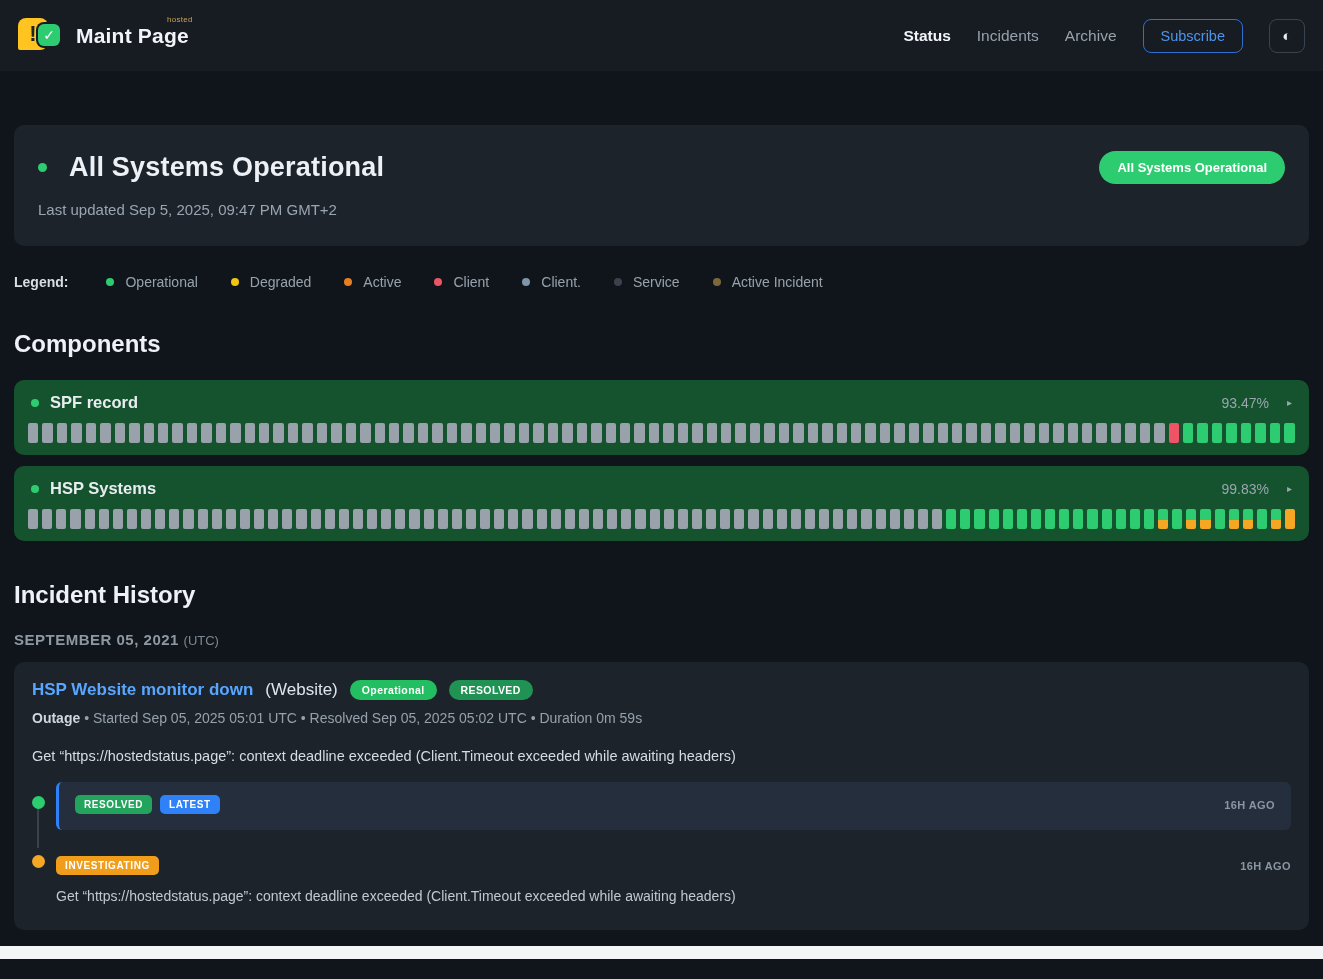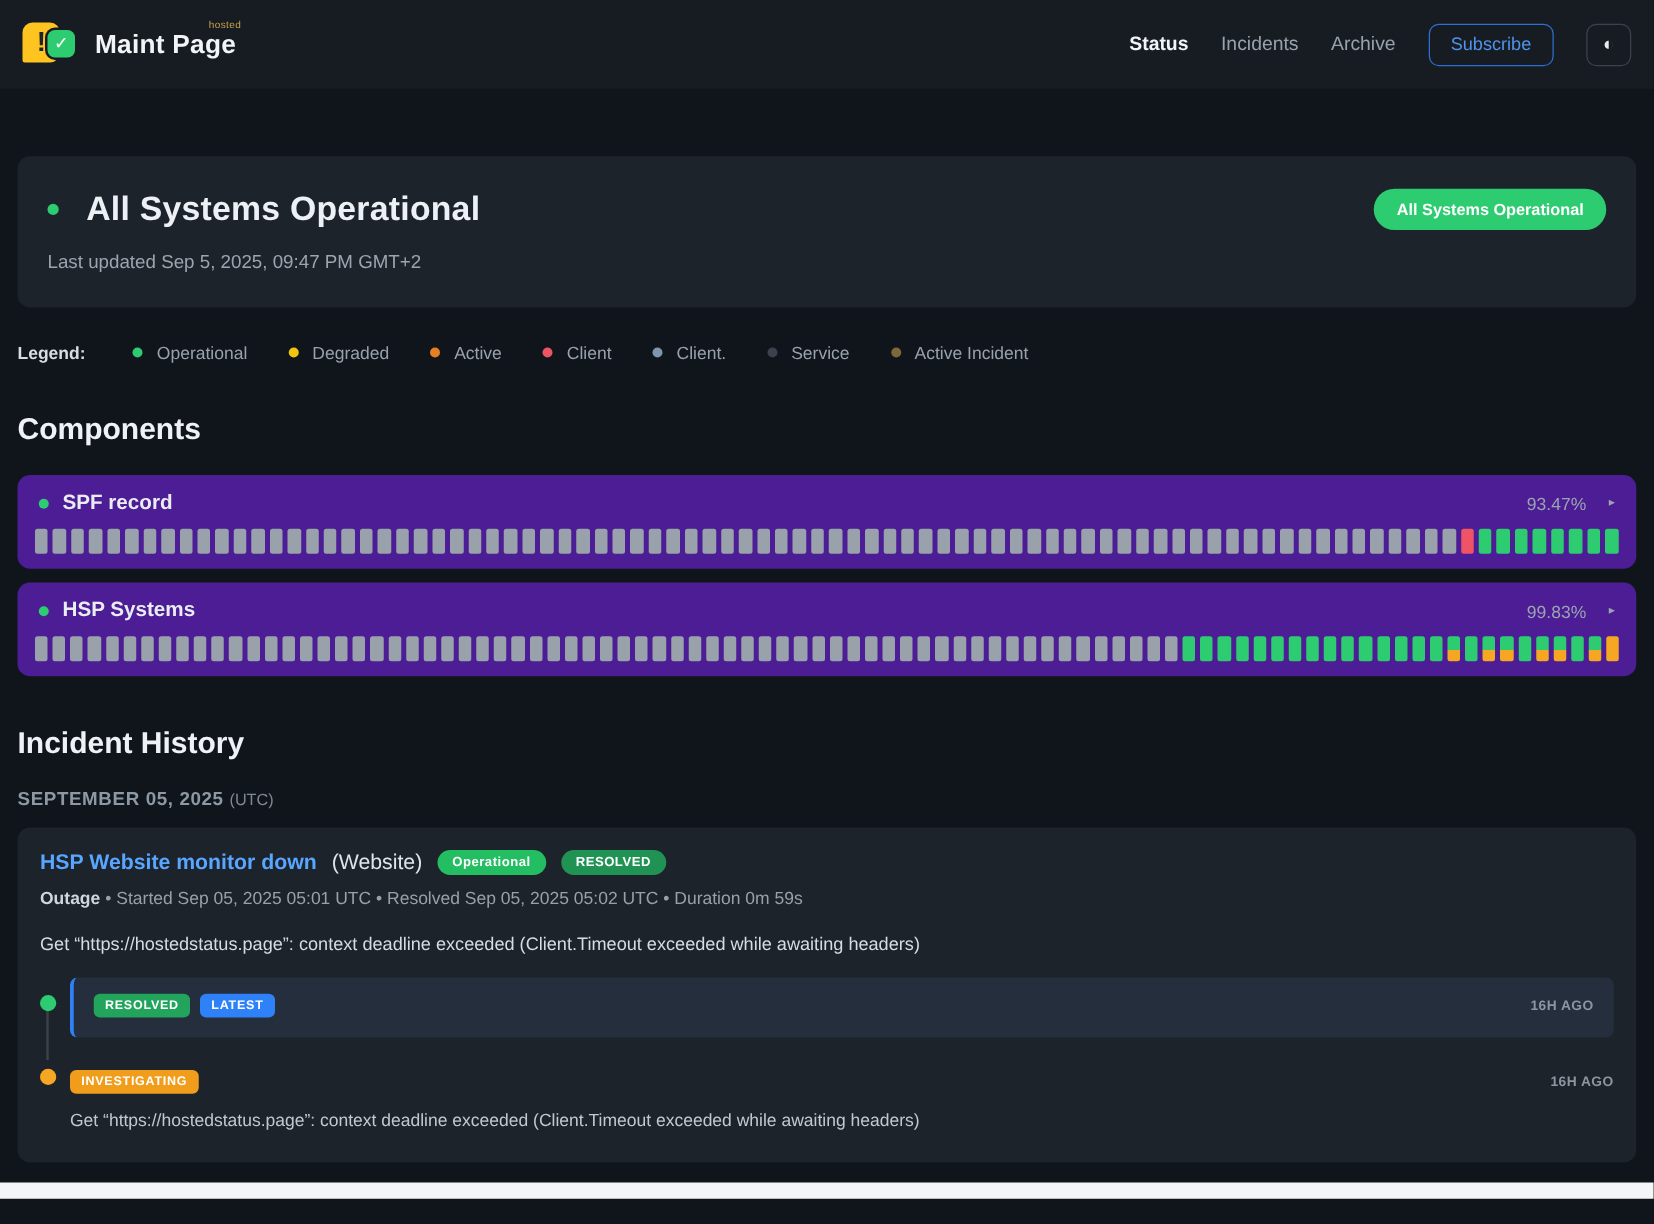--- a/index.html
+++ b/index.html
@@ -62,21 +62,21 @@
   }
   .banner-updated { margin-top:17px; font-size:15px; color:#9aa5b0; }
 
   .legend { display:flex; align-items:center; margin-top:28px; font-size:14px; color:#98a2ac; }
   .legend-label { font-weight:700; color:#d7dde3; font-size:14px; margin-right:38px; }
   .legend-item { display:flex; align-items:center; margin-right:33px; }
   .legend-dot { width:8px; height:8px; border-radius:50%; margin-right:11px; }
 
   .section-heading { font-size:24px; font-weight:700; color:#eef2f6; margin:40px 0 22px; }
 
-  .component-card { background:#4c1d95; border-radius:10px; padding:13px 14px 12px; margin-bottom:11px; }
+  .component-card { background:#14532d; border-radius:10px; padding:13px 14px 12px; margin-bottom:11px; }
   .comp-head { display:flex; align-items:center; padding:0 3px; }
   .comp-dot { width:8px; height:8px; border-radius:50%; }
   .comp-name { margin-left:11px; font-size:16.5px; font-weight:600; color:#e9edf2; }
   .comp-uptime { margin-left:auto; font-size:14px; color:#9aa5b0; }
   .comp-chevron { margin-left:18px; color:#9aa5b0; font-size:10px; cursor:pointer; line-height:1; }
   .comp-chevron::before { content:"▸"; }
   .bars { display:flex; gap:4px; margin-top:11px; height:20px; }
   .bar { flex:1; border-radius:2px; }
 
   .date-line { margin:16px 0 14px; font-size:15px; font-weight:700; color:#8d98a3; letter-spacing:.5px; }
@@ -379,21 +379,21 @@
         <span class="bar" style="background: linear-gradient(rgb(46, 204, 113) 55%, rgb(245, 166, 35) 55%);"></span>
         <span class="bar" style="background: rgb(46, 204, 113);"></span>
         <span class="bar" style="background: linear-gradient(rgb(46, 204, 113) 55%, rgb(245, 166, 35) 55%);"></span>
         <span class="bar" style="background: rgb(245, 166, 35);"></span>
       </div>
   </div>
 
   <h2 class="section-heading">Incident History</h2>
 
   <div class="date-line">
-    <span>SEPTEMBER 05, 2025</span>
+    <span>SEPTEMBER 05, 2021</span>
     <span class="date-utc">(UTC)</span>
   </div>
 
   <div class="incident-card">
     <div class="inc-title-row">
       <a class="inc-link">HSP Website monitor down</a>
       <span class="inc-component">(Website)</span>
       <span class="pill" style="background: rgb(35, 189, 98);">Operational</span>
       <span class="pill" style="background: rgb(31, 146, 84);">RESOLVED</span>
     </div>

